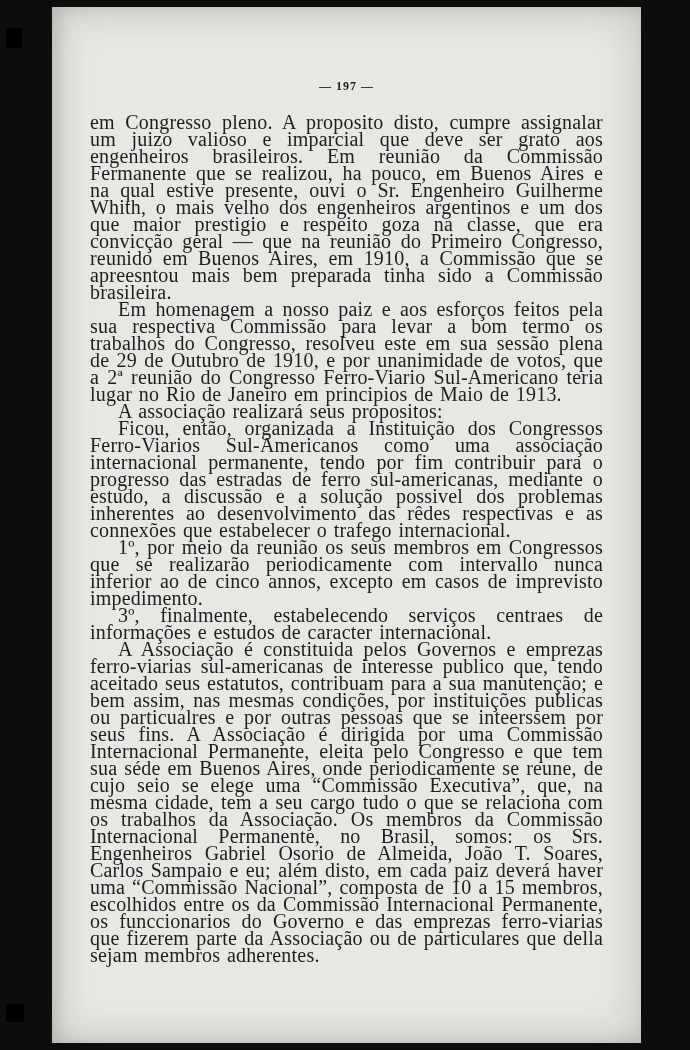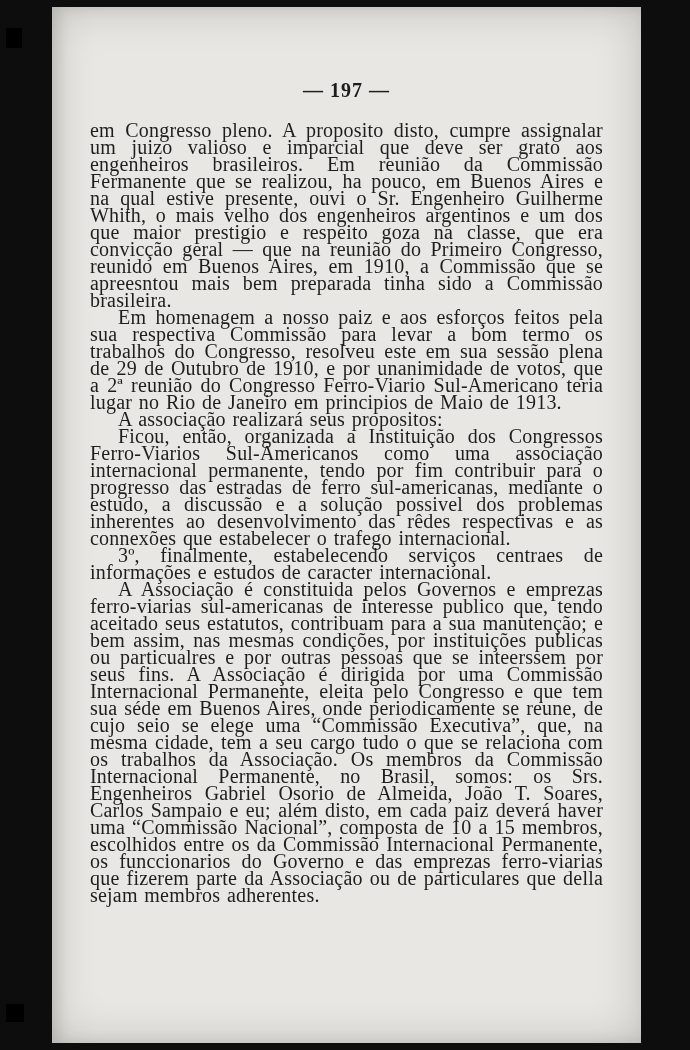--- a/index.html
+++ b/index.html
@@ -20,21 +20,21 @@
     top: 7px;
     width: 589px;
     height: 1036px;
     background: #e8e7e3;
     box-shadow: inset 0 0 45px rgba(0,0,0,0.18), inset 6px 0 14px rgba(0,0,0,0.10);
   }
   .page-number {
     margin-top: 72px;
     text-align: center;
     font-family: "Liberation Serif", "DejaVu Serif", serif;
-    font-size: 20px;
+    font-size: 12px;
     font-weight: bold;
     letter-spacing: 1px;
     color: #1d1d1d;
   }
   .text-block {
     margin: 20px 38px 0 38px;
     font-family: "Liberation Serif", "DejaVu Serif", serif;
     font-size: 20px;
     line-height: 17px;
     color: #1e1e1e;
@@ -78,17 +78,18 @@
   <div class="corner-blot-bottom"></div>
 
   <div class="paper">
     <div class="page-number">— 197 —</div>
 
     <div class="text-block">
       <p class="no-indent">em Congresso pleno. A proposito disto, cumpre assignalar um juizo valioso e imparcial que deve ser grato aos engenheiros brasileiros. Em reunião da Commissão Fermanente que se realizou, ha pouco, em Buenos Aires e na qual estive presente, ouvi o Sr. Engenheiro Guilherme Whith, o mais velho dos engenheiros argentinos e um dos que maior prestigio e respeito goza na classe, que era convicção geral — que na reunião do Primeiro Congresso, reunido em Buenos Aires, em 1910, a Commissão que se apreesntou mais bem preparada tinha sido a Commissão brasileira.</p>
       <p>Em homenagem a nosso paiz e aos esforços feitos pela sua respectiva Commissão para levar a bom termo os trabalhos do Congresso, resolveu este em sua sessão plena de 29 de Outubro de 1910, e por unanimidade de votos, que a 2ª reunião do Congresso Ferro-Viario Sul-Americano teria lugar no Rio de Janeiro em principios de Maio de 1913.</p>
       <p>A associação realizará seus propositos:</p>
       <p>Ficou, então, organizada a Instituição dos Congressos Ferro-Viarios Sul-Americanos como uma associação internacional permanente, tendo por fim contribuir para o progresso das estradas de ferro sul-americanas, mediante o estudo, a discussão e a solução possivel dos problemas inherentes ao desenvolvimento das rêdes respectivas e as connexões que estabelecer o trafego internacional.</p>
+      <p>1º, por meio da reunião os seus membros em Congressos que se realizarão periodicamente com intervallo nunca inferior ao de cinco annos, excepto em casos de imprevisto impedimento.</p>
       <p>3º, finalmente, estabelecendo serviços centraes de informações e estudos de caracter internacional.</p>
       <p>A Associação é constituida pelos Governos e emprezas ferro-viarias sul-americanas de interesse publico que, tendo aceitado seus estatutos, contribuam para a sua manutenção; e bem assim, nas mesmas condições, por instituições publicas ou particualres e por outras pessoas que se inteerssem por seus fins. A Associação é dirigida por uma Commissão Internacional Permanente, eleita pelo Congresso e que tem sua séde em Buenos Aires, onde periodicamente se reune, de cujo seio se elege uma “Commissão Executiva”, que, na mesma cidade, tem a seu cargo tudo o que se relaciona com os trabalhos da Associação. Os membros da Commissão Internacional Permanente, no Brasil, somos: os Srs. Engenheiros Gabriel Osorio de Almeida, João T. Soares, Carlos Sampaio e eu; além disto, em cada paiz deverá haver uma “Commissão Nacional”, composta de 10 a 15 membros, escolhidos entre os da Commissão Internacional Permanente, os funccionarios do Governo e das emprezas ferro-viarias que fizerem parte da Associação ou de particulares que della sejam membros adherentes.</p>
     </div>
   </div>
 </div>
 
 </body></html>

